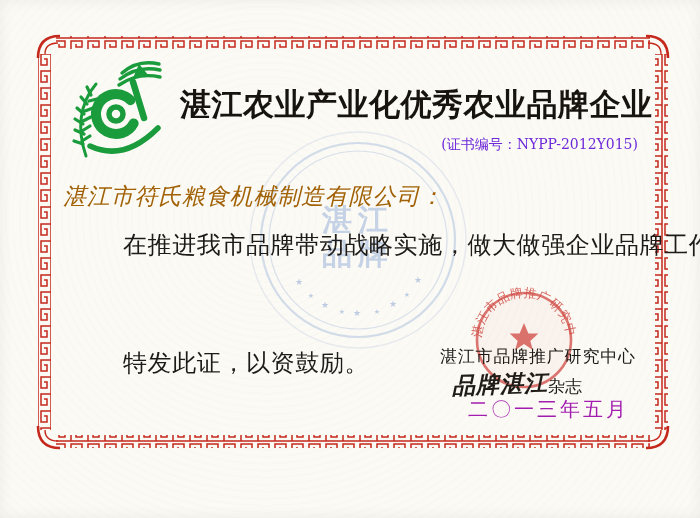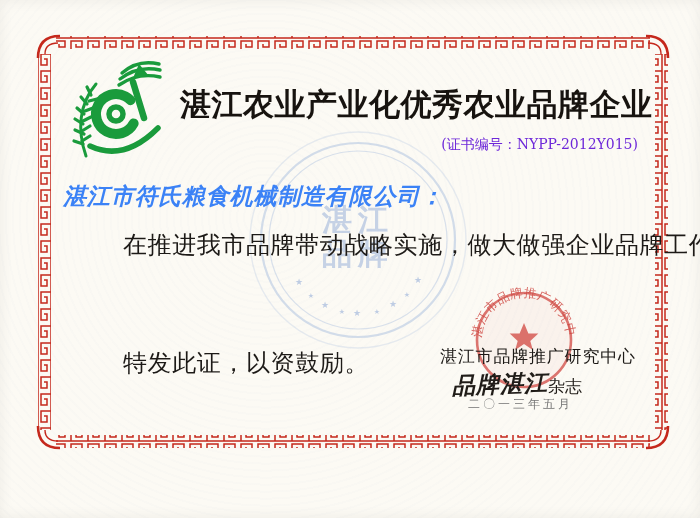--- a/index.html
+++ b/index.html
@@ -25,21 +25,21 @@
     letter-spacing:0.5px; white-space:nowrap;
   }
   .cert-no {
     left:438px; top:136px; width:200px; text-align:right;
     font-family:"DejaVu Serif", serif;
     font-size:14px; color:#6d28d9; white-space:nowrap;
   }
   .recipient {
     left:63px; top:181px;
     font-family:"DejaVu Serif", serif; font-style:italic;
-    font-size:23px; font-weight:bold; color:#3b82f6;
+    font-size:23px; font-weight:normal; color:#a16207;
     letter-spacing:0.8px; white-space:nowrap;
   }
   .body-line {
     margin:0; color:#1d1a17; font-size:24px; letter-spacing:0.6px;
     white-space:nowrap;
   }
   .l1 { left:123px; top:229px; }
   .l2 { left:63px;  top:264px; }
   .l3 { left:123px; top:299px;margin-top:48px; }
   .award { font-weight:bold; color:#141210; }
@@ -50,21 +50,21 @@
   .signature {
     left:452px; top:369px; white-space:nowrap; color:#201c18;
   }
   .sig-brand {
     display:inline-block;
     font-family:"DejaVu Serif", serif; font-style:italic; font-weight:bold;
     font-size:23px; letter-spacing:1px; transform:rotate(-2deg);
   }
   .sig-suffix { font-size:17px; }
   .date {
-    left:468px; top:396px; font-size:12px; color:#737373;
+    left:468px; top:396px; font-size:20px; color:#a21caf;
     letter-spacing:3px; white-space:nowrap;
   }
   .stamp-layer { pointer-events:none; }
 </style>
 </head>
 <body>
 
 <div class="stage">
 
   <svg class="abs" style="left:0;top:0" width="700" height="518">

